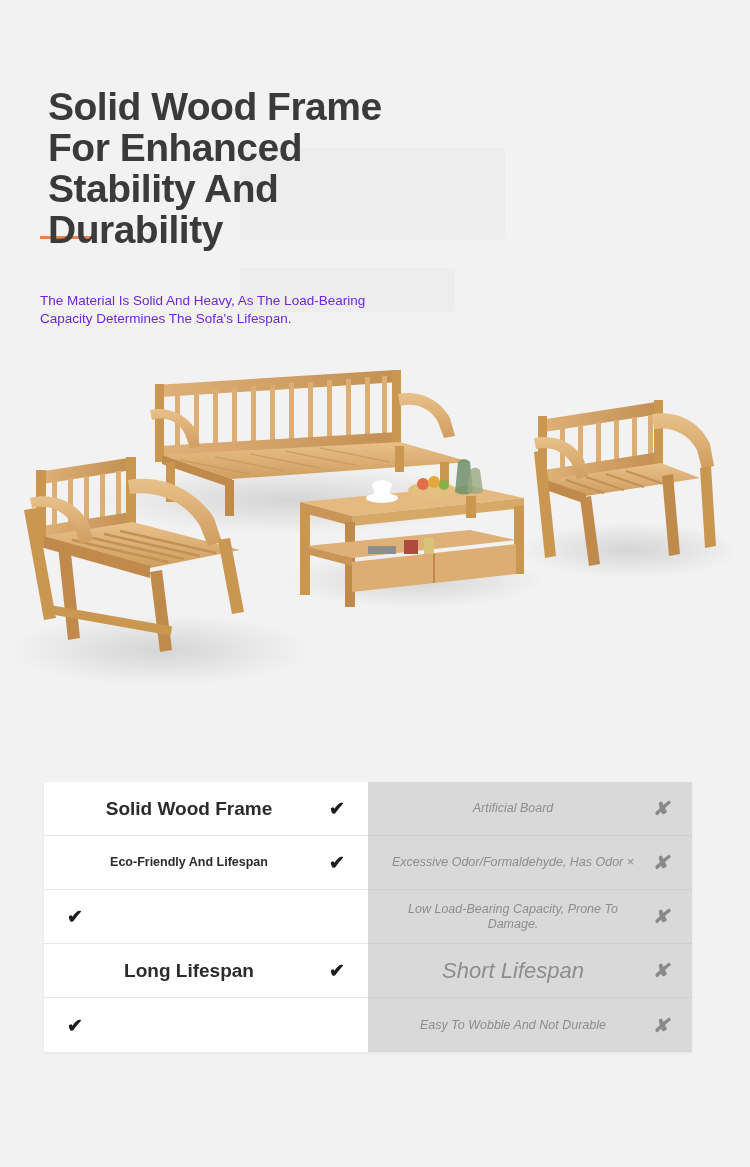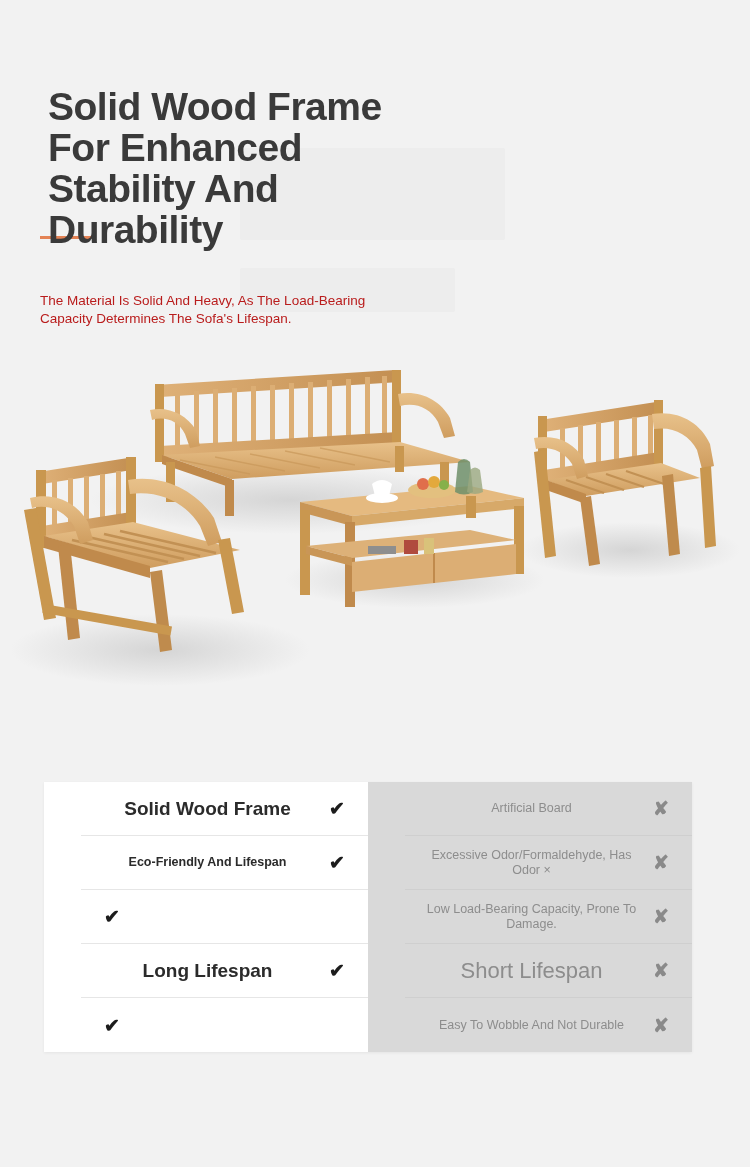--- a/index.html
+++ b/index.html
@@ -36,21 +36,21 @@
     font-weight: bold;
     color: #3a3a3a;
     letter-spacing: -0.5px;
     margin: 8px;
     max-width: 390px;
   }
   .subtext {
     margin-top: 42px;
     font-size: 13.5px;
     line-height: 18px;
-    color: #b91c1c;
+    color: #6d28d9;
     max-width: 380px;
   }
 
   
   .ghost-box {
     position: absolute;
     background: #ededed;
     border-radius: 2px;
   }
   .ghost-1 { left: 240px; top: 148px; width: 265px; height: 92px; }
@@ -80,24 +80,23 @@
     position: absolute;
     left: 44px;
     top: 782px;
     width: 648px;
     display: flex;
     box-shadow: 0 1px 3px rgba(0,0,0,0.06);
   }
   .col {
     width: 376px;
     box-sizing: border-box;
-    padding-left: 37px;
   }
   .col-good { background: #ffffff; }
-  .col-bad  { background: #d9d9d9; }
+  .col-bad  { background: #d9d9d9; font-style: italic; }
 
   .row {
     height: 54px;
     display: flex;
     align-items: center;
     box-sizing: border-box;
     padding: 0 14px;
   }
   .col-good .row { border-bottom: 1px solid #e6e6e6; }
   .col-bad  .row { border-bottom: 1px solid #cfcfcf; }

